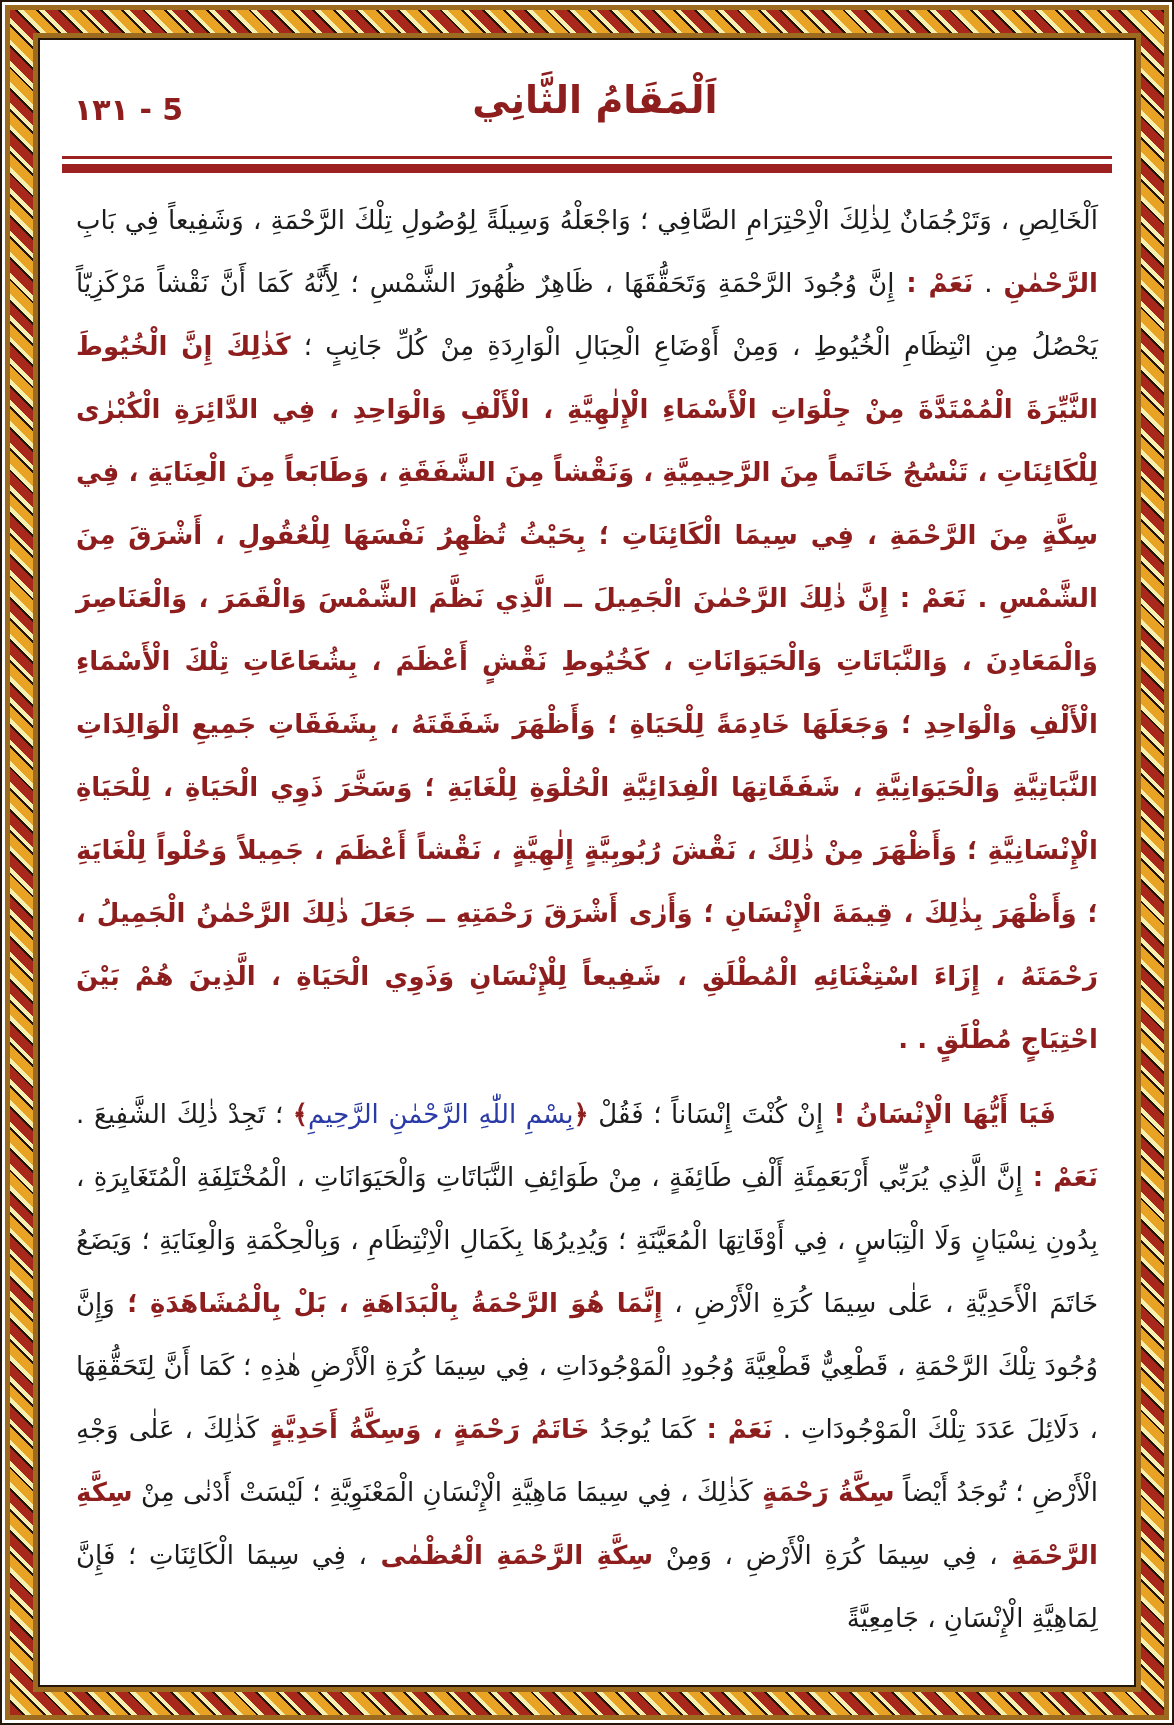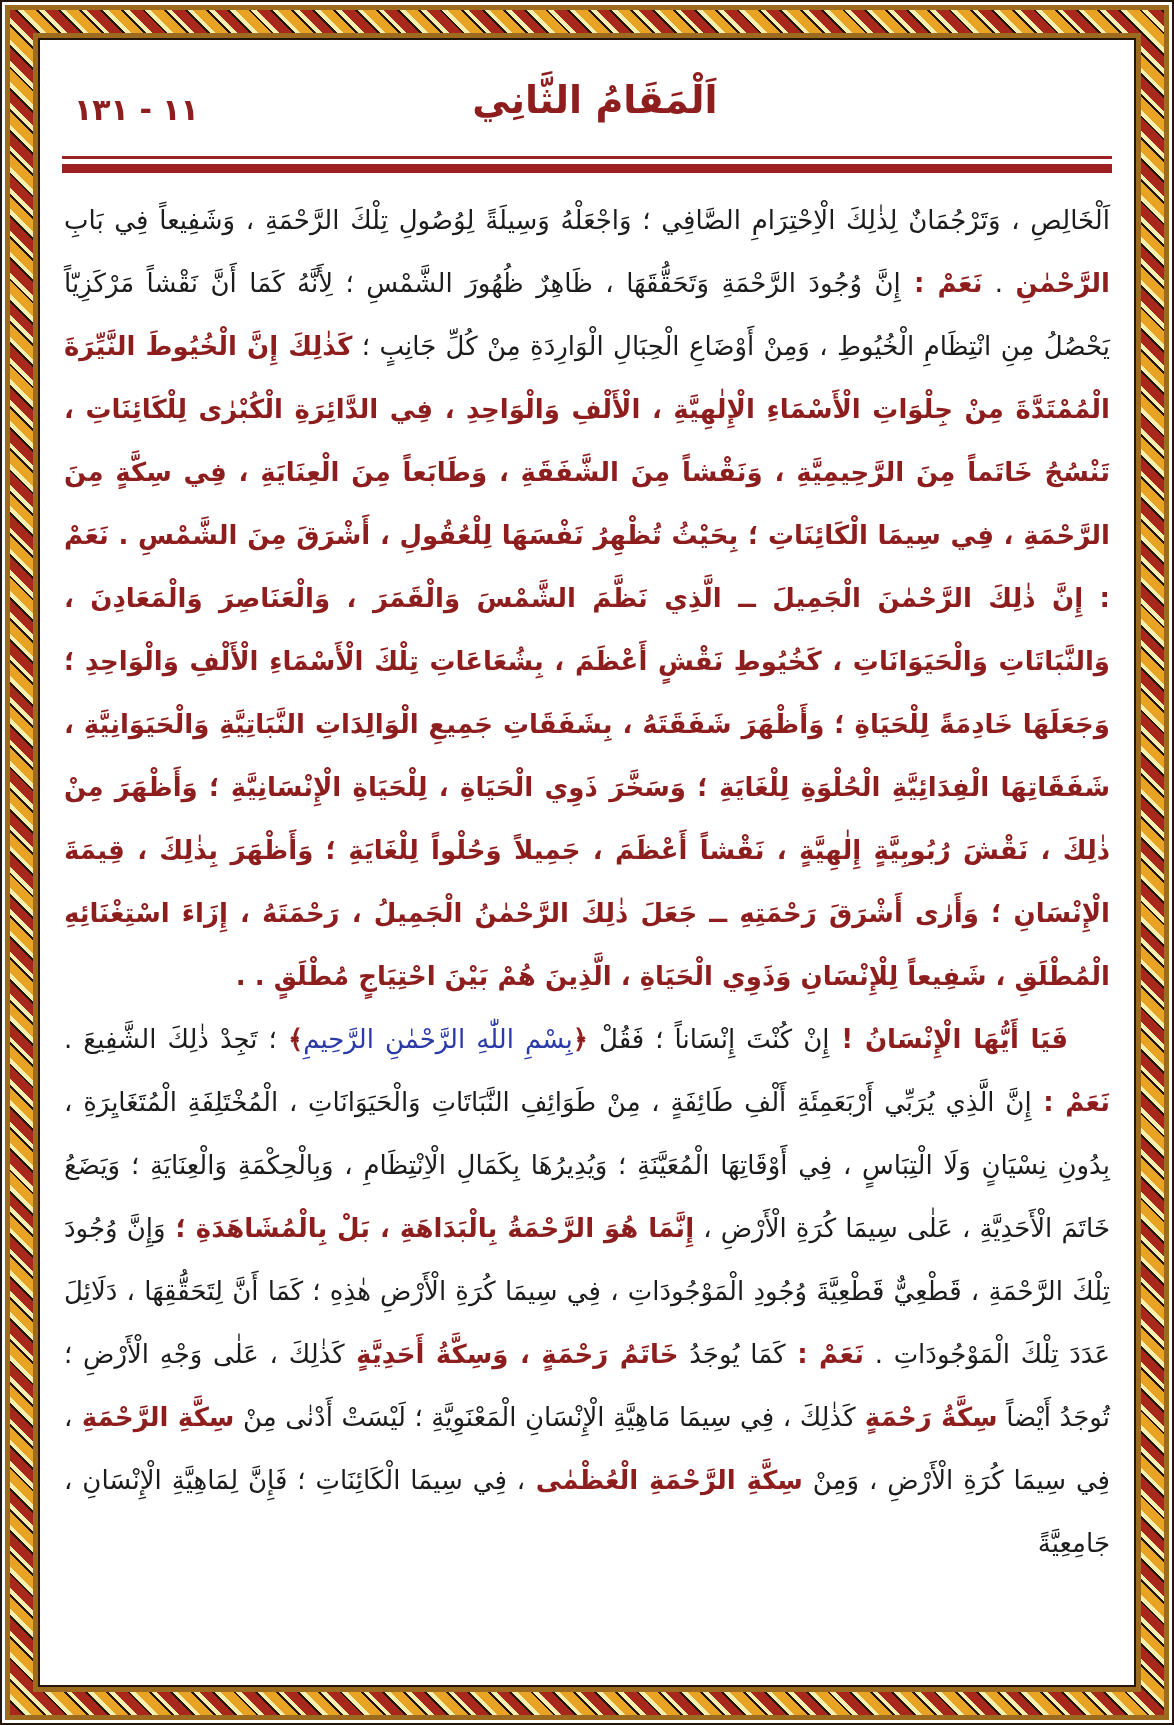--- a/index.html
+++ b/index.html
@@ -42,35 +42,35 @@
     color:var(--red); font-size:38px; font-weight:bold;
   }
   .rule-thin  { height:3px; background:var(--rule); margin:6px 2px 0 2px; }
   .rule-thick { height:9px; background:var(--rule); margin:5px 2px 0 2px; }
   
   .body-text {
     margin-top:16px; padding:0 4px;
     font-size:26px; line-height:63px;
     text-align:justify; color:var(--black);
   }
-  .para { margin:0; }
+  .para { margin:12px; }
   .para.indent { text-indent:42px; }
   .seg-black   { color:var(--black); }
   .seg-red     { color:var(--red); font-weight:bold; }
   .seg-blue    { color:var(--blue); font-weight:normal; }
   .seg-bracket { color:var(--red); font-weight:bold; }
 </style>
 </head>
 <body>
 
 <div class="page">
   <div class="border-band"></div>
   <div class="content">
     <div class="header">
-      <div class="page-number">١١ - ١٣١</div>
+      <div class="page-number">5 - ١٣١</div>
       <div class="page-title">اَلْمَقَامُ الثَّانِي</div>
     </div>
     <div class="rule-thin"></div>
     <div class="rule-thick"></div>
     <div class="body-text">
         <p class="para"><span class="seg-black">اَلْخَالِصِ ، وَتَرْجُمَانٌ لِذٰلِكَ الْاِحْتِرَامِ الصَّافِي ؛ وَاجْعَلْهُ وَسِيلَةً لِوُصُولِ تِلْكَ الرَّحْمَةِ ، وَشَفِيعاً فِي بَابِ </span><span class="seg-red">الرَّحْمٰنِ</span><span class="seg-black"> . </span><span class="seg-red">نَعَمْ : </span><span class="seg-black">إِنَّ وُجُودَ الرَّحْمَةِ وَتَحَقُّقَهَا ، ظَاهِرٌ ظُهُورَ الشَّمْسِ ؛ لِأَنَّهُ كَمَا أَنَّ نَقْشاً مَرْكَزِيّاً يَحْصُلُ مِنِ انْتِظَامِ الْخُيُوطِ ، وَمِنْ أَوْضَاعِ الْحِبَالِ الْوَارِدَةِ مِنْ كُلِّ جَانِبٍ ؛ </span><span class="seg-red">كَذٰلِكَ إِنَّ الْخُيُوطَ النَّيِّرَةَ الْمُمْتَدَّةَ مِنْ جِلْوَاتِ الْأَسْمَاءِ الْإِلٰهِيَّةِ ، الْأَلْفِ وَالْوَاحِدِ ، فِي الدَّائِرَةِ الْكُبْرٰى لِلْكَائِنَاتِ ، تَنْسُجُ خَاتَماً مِنَ الرَّحِيمِيَّةِ ، وَنَقْشاً مِنَ الشَّفَقَةِ ، وَطَابَعاً مِنَ الْعِنَايَةِ ، فِي سِكَّةٍ مِنَ الرَّحْمَةِ ، فِي سِيمَا الْكَائِنَاتِ ؛ بِحَيْثُ تُظْهِرُ نَفْسَهَا لِلْعُقُولِ ، أَشْرَقَ مِنَ الشَّمْسِ . نَعَمْ : إِنَّ ذٰلِكَ الرَّحْمٰنَ الْجَمِيلَ ــ الَّذِي نَظَّمَ الشَّمْسَ وَالْقَمَرَ ، وَالْعَنَاصِرَ وَالْمَعَادِنَ ، وَالنَّبَاتَاتِ وَالْحَيَوَانَاتِ ، كَخُيُوطِ نَقْشٍ أَعْظَمَ ، بِشُعَاعَاتِ تِلْكَ الْأَسْمَاءِ الْأَلْفِ وَالْوَاحِدِ ؛ وَجَعَلَهَا خَادِمَةً لِلْحَيَاةِ ؛ وَأَظْهَرَ شَفَقَتَهُ ، بِشَفَقَاتِ جَمِيعِ الْوَالِدَاتِ النَّبَاتِيَّةِ وَالْحَيَوَانِيَّةِ ، شَفَقَاتِهَا الْفِدَائِيَّةِ الْحُلْوَةِ لِلْغَايَةِ ؛ وَسَخَّرَ ذَوِي الْحَيَاةِ ، لِلْحَيَاةِ الْإِنْسَانِيَّةِ ؛ وَأَظْهَرَ مِنْ ذٰلِكَ ، نَقْشَ رُبُوبِيَّةٍ إِلٰهِيَّةٍ ، نَقْشاً أَعْظَمَ ، جَمِيلاً وَحُلْواً لِلْغَايَةِ ؛ وَأَظْهَرَ بِذٰلِكَ ، قِيمَةَ الْإِنْسَانِ ؛ وَأَرٰى أَشْرَقَ رَحْمَتِهِ ــ جَعَلَ ذٰلِكَ الرَّحْمٰنُ الْجَمِيلُ ، رَحْمَتَهُ ، إِزَاءَ اسْتِغْنَائِهِ الْمُطْلَقِ ، شَفِيعاً لِلْإِنْسَانِ وَذَوِي الْحَيَاةِ ، الَّذِينَ هُمْ بَيْنَ احْتِيَاجٍ مُطْلَقٍ . .</span></p>
         <p class="para indent"><span class="seg-red">فَيَا أَيُّهَا الْإِنْسَانُ ! </span><span class="seg-black">إِنْ كُنْتَ إِنْسَاناً ؛ فَقُلْ </span><span class="seg-bracket">﴿</span><span class="seg-blue">بِسْمِ اللّٰهِ الرَّحْمٰنِ الرَّحِيمِ</span><span class="seg-bracket">﴾</span><span class="seg-black"> ؛ تَجِدْ ذٰلِكَ الشَّفِيعَ . </span><span class="seg-red">نَعَمْ : </span><span class="seg-black">إِنَّ الَّذِي يُرَبِّي أَرْبَعَمِئَةِ أَلْفِ طَائِفَةٍ ، مِنْ طَوَائِفِ النَّبَاتَاتِ وَالْحَيَوَانَاتِ ، الْمُخْتَلِفَةِ الْمُتَغَايِرَةِ ، بِدُونِ نِسْيَانٍ وَلَا الْتِبَاسٍ ، فِي أَوْقَاتِهَا الْمُعَيَّنَةِ ؛ وَيُدِيرُهَا بِكَمَالِ الْاِنْتِظَامِ ، وَبِالْحِكْمَةِ وَالْعِنَايَةِ ؛ وَيَضَعُ خَاتَمَ الْأَحَدِيَّةِ ، عَلٰى سِيمَا كُرَةِ الْأَرْضِ ، </span><span class="seg-red">إِنَّمَا هُوَ الرَّحْمَةُ بِالْبَدَاهَةِ ، بَلْ بِالْمُشَاهَدَةِ ؛ </span><span class="seg-black">وَإِنَّ وُجُودَ تِلْكَ الرَّحْمَةِ ، قَطْعِيٌّ قَطْعِيَّةَ وُجُودِ الْمَوْجُودَاتِ ، فِي سِيمَا كُرَةِ الْأَرْضِ هٰذِهِ ؛ كَمَا أَنَّ لِتَحَقُّقِهَا ، دَلَائِلَ عَدَدَ تِلْكَ الْمَوْجُودَاتِ . </span><span class="seg-red">نَعَمْ : </span><span class="seg-black">كَمَا يُوجَدُ </span><span class="seg-red">خَاتَمُ رَحْمَةٍ ، وَسِكَّةُ أَحَدِيَّةٍ </span><span class="seg-black">كَذٰلِكَ ، عَلٰى وَجْهِ الْأَرْضِ ؛ تُوجَدُ أَيْضاً </span><span class="seg-red">سِكَّةُ رَحْمَةٍ </span><span class="seg-black">كَذٰلِكَ ، فِي سِيمَا مَاهِيَّةِ الْإِنْسَانِ الْمَعْنَوِيَّةِ ؛ لَيْسَتْ أَدْنٰى مِنْ </span><span class="seg-red">سِكَّةِ الرَّحْمَةِ </span><span class="seg-black">، فِي سِيمَا كُرَةِ الْأَرْضِ ، وَمِنْ </span><span class="seg-red">سِكَّةِ الرَّحْمَةِ الْعُظْمٰى </span><span class="seg-black">، فِي سِيمَا الْكَائِنَاتِ ؛ فَإِنَّ لِمَاهِيَّةِ الْإِنْسَانِ ، جَامِعِيَّةً</span></p>
       </div>
   </div>
 </div>

